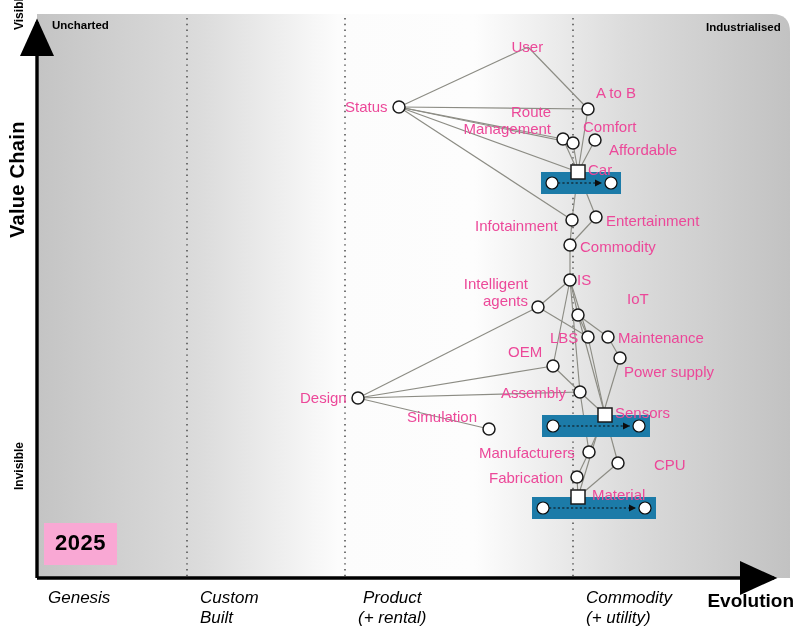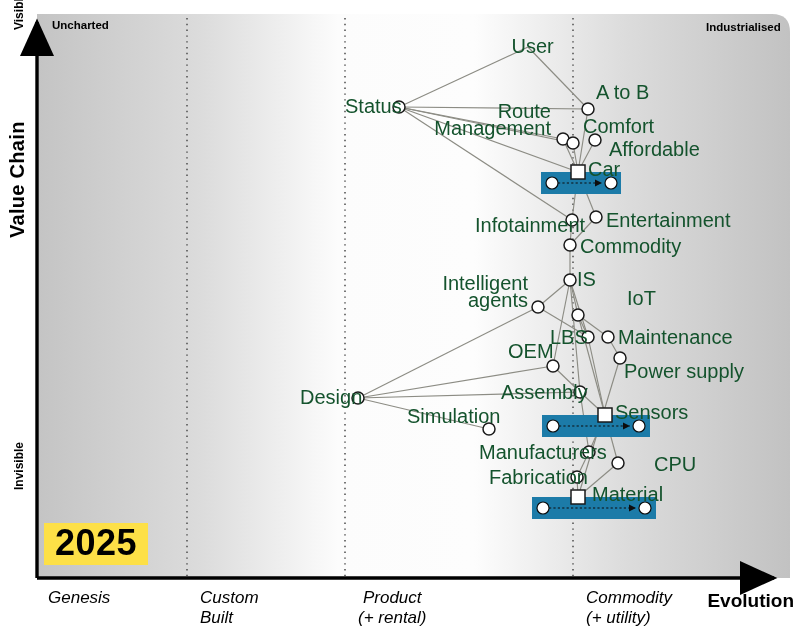--- a/index.html
+++ b/index.html
@@ -38,28 +38,28 @@
   #uncharted-label{left:52px;top:19px;}
   #industrialised-label{left:706px;top:21px;}
 
   .stage-label{
     position:absolute;font-size:17px;font-style:italic;color:#000;
     line-height:20px;white-space:nowrap;
   }
 
   .year-badge{
     position:absolute;left:44px;top:523px;
-    background:#fde047;color:#000;
-    font-size:36px;font-weight:bold;letter-spacing:.5px;
+    background:#f9a8d4;color:#000;
+    font-size:22px;font-weight:bold;letter-spacing:.5px;
     padding:3px 11px 5px 11px;
     line-height:34px;
   }
 
   .node-label{
-    position:absolute;font-size:20px;color:#14532d;white-space:nowrap;
+    position:absolute;font-size:15px;color:#ec4899;white-space:nowrap;
     line-height:17px;
   }
   .node-label.two-line{white-space:normal;text-align:right;width:120px;}
 </style>
 </head>
 <body>
 
 <div id="map-root">
 
   <svg class="map-svg" viewBox="0 0 800 634">

